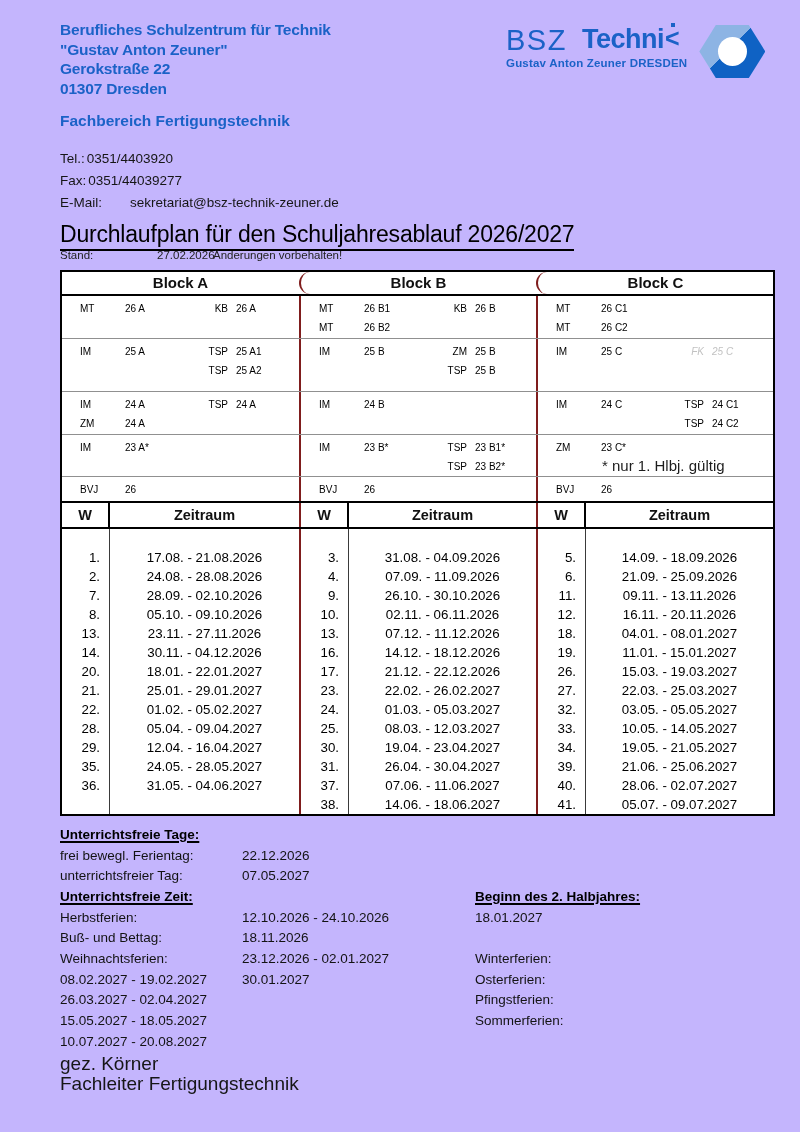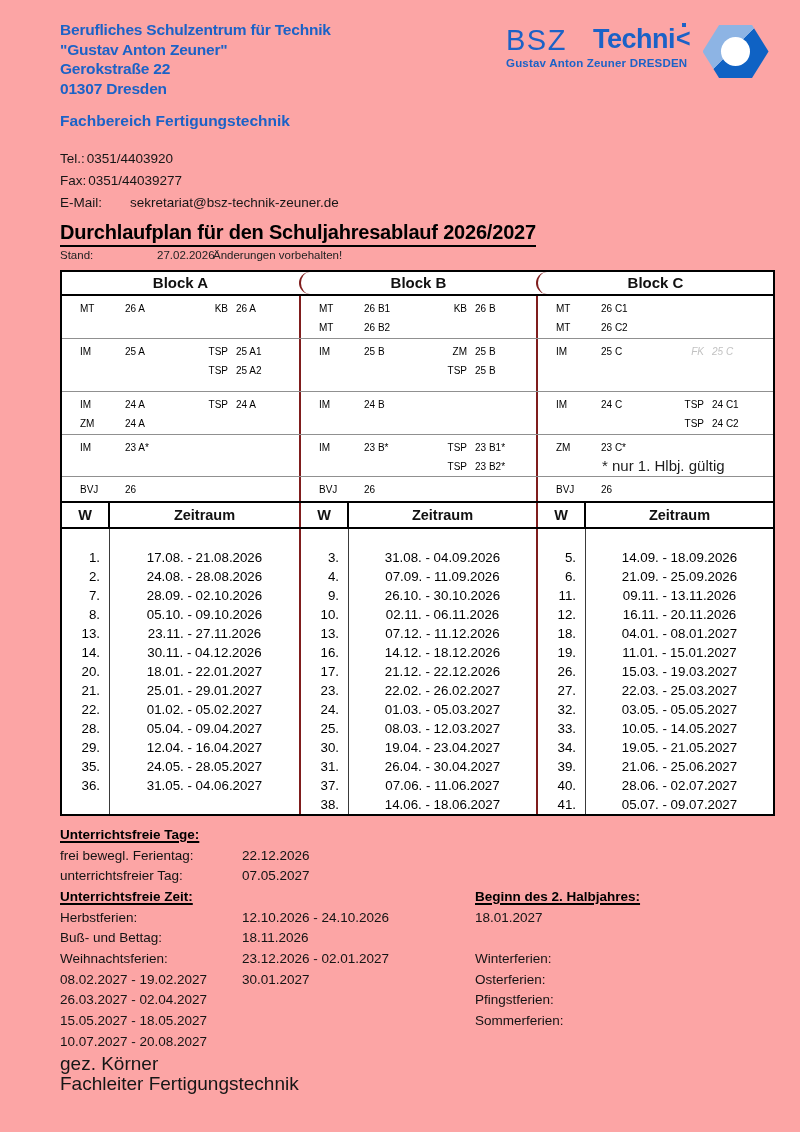--- a/index.html
+++ b/index.html
@@ -1,41 +1,41 @@
 <!DOCTYPE html>
 <html><head>
 <meta charset="utf-8">
 <style>
   html,body{margin:0;padding:0;background:#e8e8e8;}
-  .page{position:relative;width:800px;height:1132px;background:#fca5a5;margin:0 auto;
+  .page{position:relative;width:800px;height:1132px;background:#c4b5fd;margin:0 auto;
         font-family:"Liberation Sans","DejaVu Sans",sans-serif;color:#111;overflow:hidden;}
 
   
   .school{position:absolute;left:60px;top:20px;color:#1b62c7;font-weight:700;
           font-size:15.5px;line-height:19.5px;letter-spacing:-0.2px;}
   .department{position:absolute;left:60px;top:112px;color:#1b62c7;font-weight:700;font-size:15.5px;}
 
   .logo{position:absolute;left:506px;top:24px;display:flex;gap:12px;align-items:flex-start;}
   .logo-line1{display:flex;align-items:flex-start;color:#1b62c7;white-space:nowrap;}
   .logo-bsz{font-size:29px;font-weight:400;letter-spacing:1.5px;}
-  .logo-technik{font-size:27px;font-weight:800;letter-spacing:-0.5px;margin-left:26px;}
+  .logo-technik{font-size:27px;font-weight:800;letter-spacing:-0.5px;margin-left:15px;}
   .logo-k{font-size:25px;font-weight:800;position:relative;margin-left:1px;}
   .logo-k::after{content:"";position:absolute;top:-1px;left:6px;width:4px;height:4px;background:#1b62c7;}
   .logo-sub{color:#1b62c7;font-weight:700;font-size:11.5px;letter-spacing:0.2px;margin-top:0px;}
   .hexagon{width:66px;height:53px;margin-top:1px;position:relative;
            clip-path:polygon(25% 0,75% 0,100% 50%,75% 100%,25% 100%,0 50%);
            background:linear-gradient(135deg,#8db4e4 0%,#8db4e4 46%,#0f62c4 46%,#0f62c4 100%);}
   .hex-hole{position:absolute;inset:0;margin:auto;width:29px;height:29px;border-radius:50%;background:#fff;}
 
   .contact{position:absolute;left:60px;top:148px;font-size:13.5px;line-height:22px;color:#161616;}
   .contact .lbl{display:inline-block;}
   .contact .lbl.wide{width:68px;}
   .contact .val{margin-left:2px;}
 
-  .doc-title{position:absolute;left:60px;top:221px;font-size:20px;font-weight:700;color:#000;
+  .doc-title{position:absolute;left:60px;top:221px;font-size:23px;font-weight:400;color:#000;
              border-bottom:2px solid #000;padding-bottom:1px;letter-spacing:-0.2px;}
   .stand{position:absolute;left:60px;top:249px;font-size:11.5px;color:#222;display:flex;}
   .stand .s-lbl{width:97px;}
   .stand .s-date{width:56px;}
 
   
   .sched{position:absolute;left:60px;top:270px;width:715px;height:546px;box-sizing:border-box;
          border:2.5px solid #000;display:flex;flex-direction:column;background:#fff;}
   .trow{display:grid;grid-template-columns:1fr 1fr 1fr;}
   .bcell{position:relative;overflow:hidden;}

